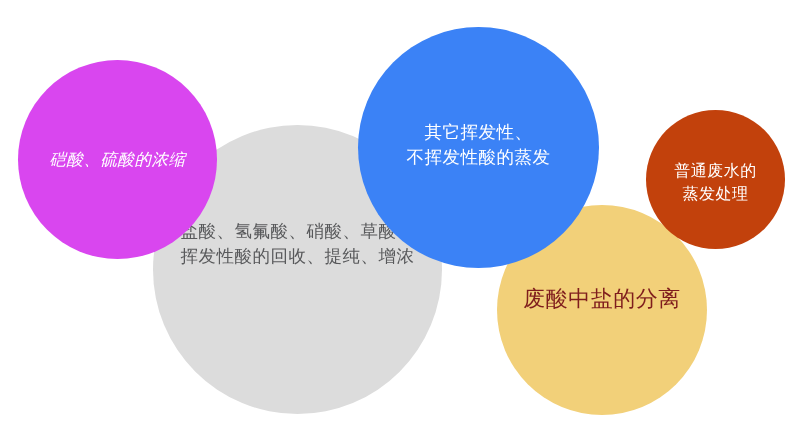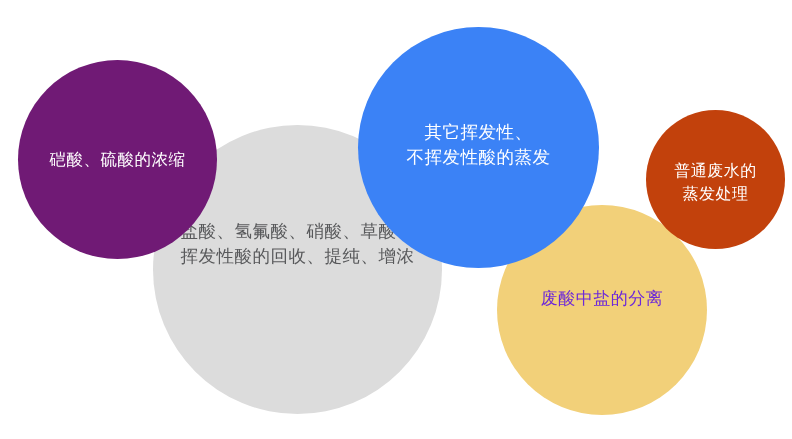--- a/index.html
+++ b/index.html
@@ -32,22 +32,23 @@
     white-space: pre-line;
     letter-spacing: 0.5px;
   }
 
   
   #bubble-acid-concentration {
     left: 18px;
     top: 60px;
     width: 199px;
     height: 199px;
-    background: #701a75;
+    background: #d946ef;
     z-index: 2;
+    font-style: italic;
   }
   #bubble-acid-concentration .label {
     color: #ffffff;
     font-size: 16.5px;
   }
 
   
   #bubble-volatile-recovery {
     left: 153px;
     top: 125px;
@@ -96,22 +97,22 @@
   
   #bubble-salt-separation {
     left: 497px;
     top: 205px;
     width: 210px;
     height: 210px;
     background: #F2D079;
     z-index: 2;
   }
   #bubble-salt-separation .label {
-    color: #6d28d9;
-    font-size: 17px;
+    color: #7f1d1d;
+    font-size: 22px;
     margin-top: -22px;
   }
 </style>
 </head>
 <body>
 
 <div id="canvas">
 
   <div class="bubble" id="bubble-volatile-recovery">
     <span class="label">盐酸、氢氟酸、硝酸、草酸等

